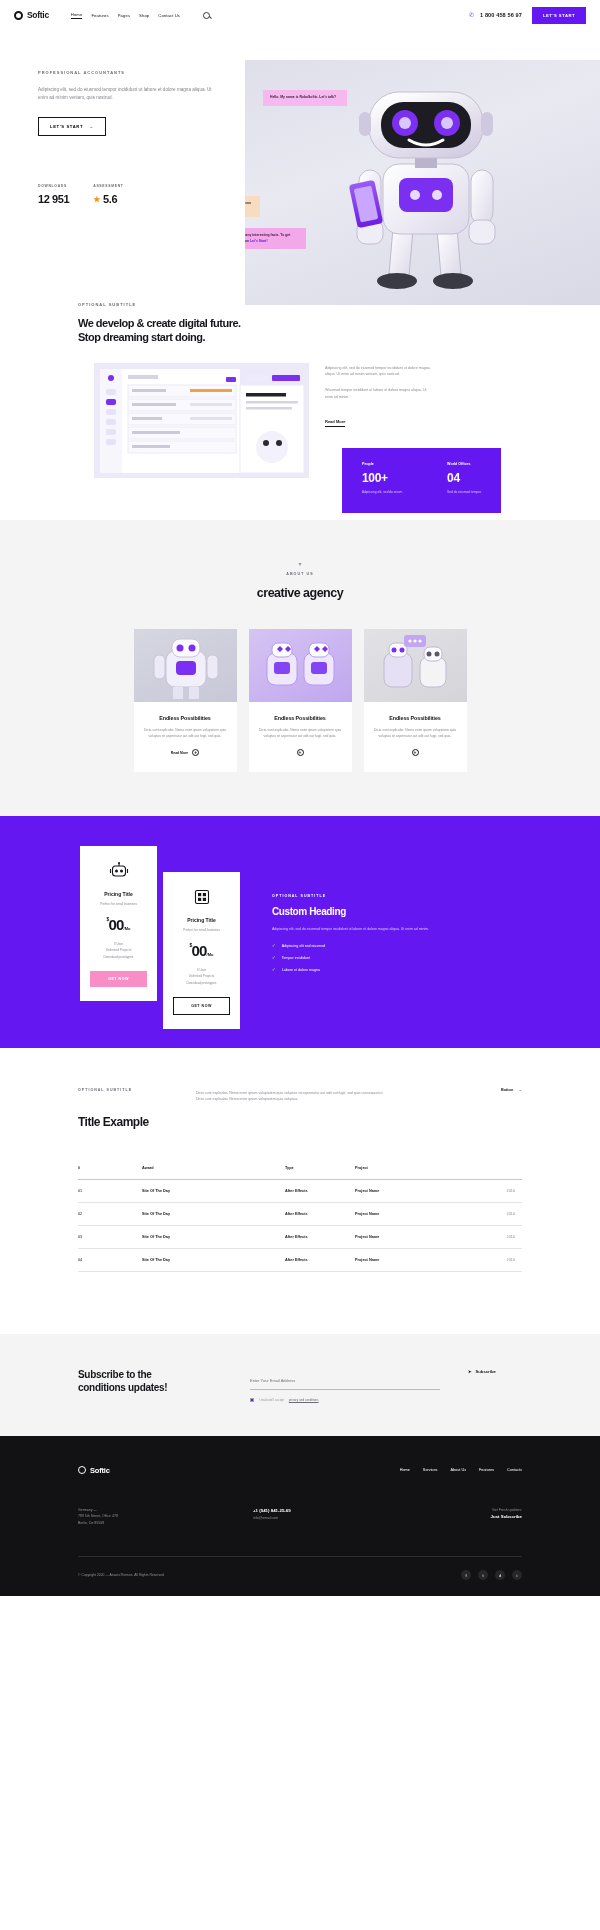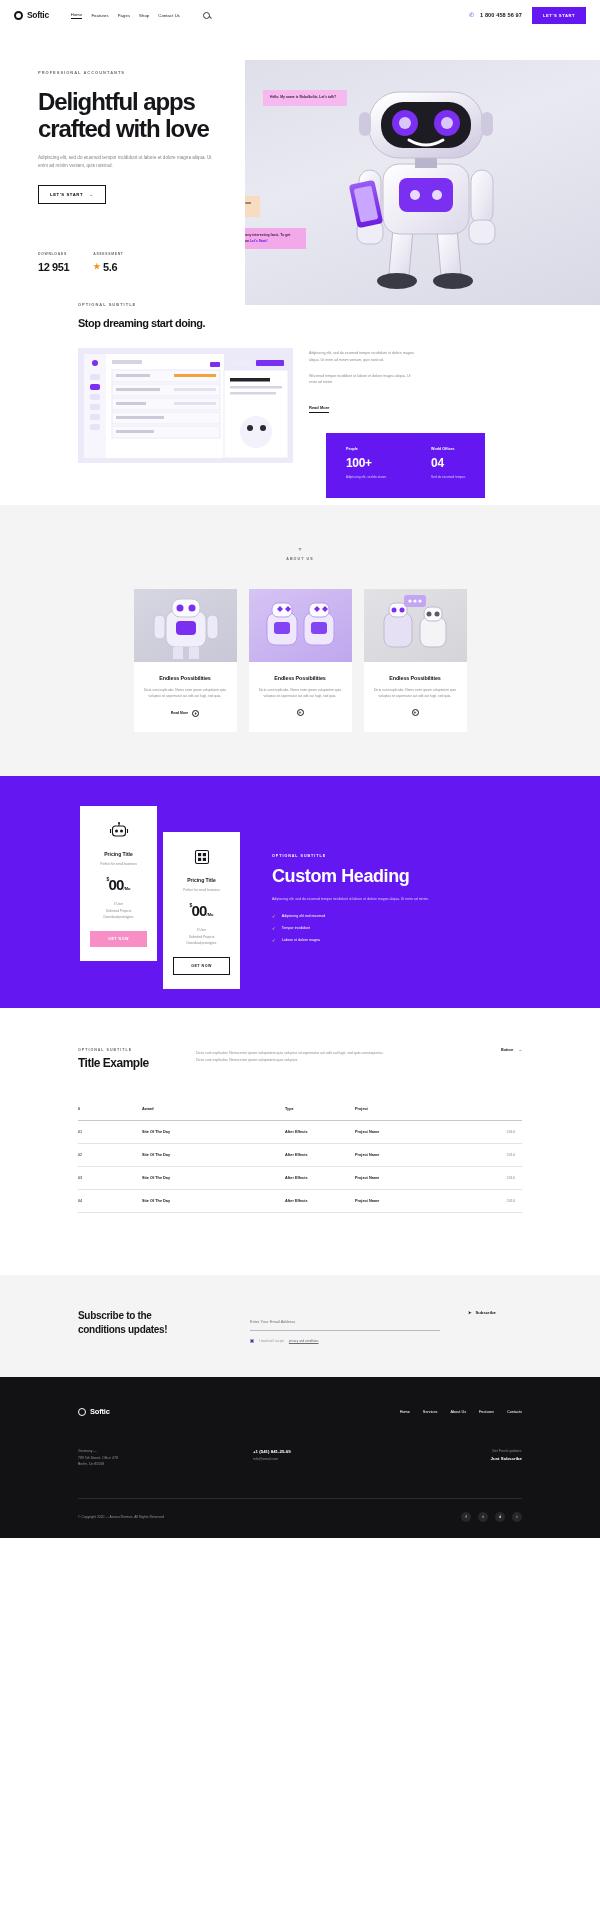--- a/index.html
+++ b/index.html
@@ -58,21 +58,21 @@
   .brand-boa { width:38px; height:14px; position:relative;}
   .brand-boa i { position:absolute; display:block; height:2.5px; background:#d7d7dc; transform:skewX(-40deg); border-radius:1px;}
   .brand-accenture { font-size:7.5px; letter-spacing:-0.2px; position:relative; color:#d2d2d8;}
   .brand-accenture::after{content:">";position:absolute;right:14px;top:-6px;font-size:5px;}
   .brand-ibm { font-size:9px; letter-spacing:0.3px; color:#d2d2d8; font-family:"Liberation Serif",serif; }
   .brand-note { font-size:6.3px; font-weight:bold; text-align:right; line-height:1.45; color:#15161a; letter-spacing:-0.1px;}
 
   
   .sec-develop { padding:22px 0 0 78px; }
   .h2 { font-size:11px; font-weight:bold; letter-spacing:-0.5px; line-height:1.3; margin-top:9px;}
-  .develop-body { display:flex; margin-top:18px; position:relative;}
+  .develop-body { display:flex; margin-top:18px; position:relative;margin-left:16px;}
   .dash-shot { width:215px; height:115px; background:#eceaf8; position:relative; overflow:hidden;}
   .develop-text { width:110px; margin-left:16px; padding-top:2px;}
   .develop-text p { font-size:3.6px; color:#8c8c94; line-height:1.85; margin-bottom:9px;}
   .readmore { font-size:4px; font-weight:bold; border-bottom:0.8px solid #15161a; padding-bottom:2px; display:inline-block;}
 
   .stats-band { position:absolute; left:248px; top:85px; width:159px; height:65px; background:#6517f2; color:#fff; display:flex; padding:14px 0 0 20px; gap:44px;}
   .sb-label { font-size:3.6px; font-weight:bold; }
   .sb-value { font-size:12px; font-weight:bold; margin-top:5px; letter-spacing:-0.3px;}
   .sb-desc { font-size:3.2px; margin-top:5px; color:#d9c8ff; }
 
@@ -104,32 +104,32 @@
   .pc-price { font-size:15px; font-weight:bold; margin-top:10px; letter-spacing:-0.8px;}
   .pc-price sup { font-size:5px; vertical-align:top; }
   .pc-price span.mo { font-size:4px; font-weight:bold; letter-spacing:0;}
   .pc-feat { font-size:3.2px; color:#8c8c94; margin-top:8px; line-height:2;}
   .pc-btn { margin-top:11px; width:100%; padding:6px 0; font-size:3.6px; font-weight:bold; letter-spacing:0.5px; border:none;}
   .pc-btn-pink { background:#f78fc6; color:#fff; }
   .pc-btn-dark { background:#fff; color:#15161a; border:0.8px solid #15161a;}
 
   .pricing-right { position:absolute; left:272px; top:78px; width:200px; color:#fff;}
   .pr-eyebrow { font-size:3.6px; letter-spacing:1px; font-weight:bold;}
-  .pr-h2 { font-size:18px; font-weight:bold; margin-top:8px; letter-spacing:-0.4px;}
+  .pr-h2 { font-size:10px; font-weight:bold; margin-top:8px; letter-spacing:-0.4px;}
   .pr-p { font-size:3.5px; line-height:1.85; color:#dcccff; margin-top:9px; width:170px;}
   .pr-list { margin-top:11px; }
   .pr-item { display:flex; gap:6px; align-items:center; font-size:3.6px; margin-bottom:7px; font-weight:500;}
   .check { color:#c3ff4f; font-size:4.5px;}
 
   
   .sec-table { background:#fff; padding:40px 0 40px 78px; }
   .tbl-head { display:flex; align-items:flex-start; }
   .tbl-h-left { width:115px; }
   .tbl-eyebrow { font-size:3.6px; letter-spacing:1px; color:#6a6a72; font-weight:bold; }
-  .tbl-title { font-size:12px; font-weight:bold; letter-spacing:-0.5px; margin-top:4px;}
+  .tbl-title { font-size:12px; font-weight:bold; letter-spacing:-0.5px; margin-top:23px;}
   .tbl-desc { font-size:3.5px; color:#8c8c94; line-height:1.9; width:195px; margin-left:3px; margin-top:2px;}
   .tbl-btn { margin-left:auto; margin-right:78px; font-size:3.8px; font-weight:bold; display:flex; gap:5px; align-items:center;}
   .tbl { width:444px; margin-top:28px; }
   .tbl-row { display:flex; font-size:3.8px; padding:9px 0; border-bottom:0.6px solid #e3e3e6;}
   .tbl-row.hdr { font-weight:bold; border-bottom:0.8px solid #c8c8cc; padding-bottom:9px;}
   .tbl-row .c-num { width:64px; }
   .tbl-row .c-award { width:143px; font-weight:bold;}
   .tbl-row .c-type { width:70px; font-weight:bold;}
   .tbl-row .c-proj { width:120px; font-weight:bold;}
   .tbl-row .c-year { width:40px; text-align:right; color:#8c8c94;}
@@ -188,24 +188,20 @@
         <span class="phone-ico">✆</span>
         <span class="phone-num">1 800 458 56 97</span>
       </div>
       <button class="btn-start">LET'S START</button>
     </div>
   </div>
 
   <div class="hero">
     <div class="hero-left">
       <div class="eyebrow">PROFESSIONAL ACCOUNTANTS</div>
-      <div class="hero-h1">
-        <div>Delightful apps</div>
-        <div>crafted with love</div>
-      </div>
       <p class="hero-p">Adipiscing elit, sed do eiusmod tempor incididunt ut labore et dolore magna aliqua. Ut enim ad minim veniam, quis nostrud.</p>
       <button class="btn-outline">
         <span>LET'S START</span>
         <span>→</span>
       </button>
       <div class="stats">
         <div>
           <div class="stat-label">DOWNLOADS</div>
           <div class="stat-value">12 951</div>
         </div>
@@ -273,20 +269,21 @@
       <div class="bubble b3">
         <span>I can tell you many interesting facts. To get samples, click on </span><span class="lnk">Let's Start!</span>
       </div>
     </div>
   </div>
 
 
   <div class="sec-develop">
     <div class="eyebrow">OPTIONAL SUBTITLE</div>
     <div class="h2">
+      <div>We develop &amp; create digital future.</div>
       <div>Stop dreaming start doing.</div>
     </div>
     <div class="develop-body">
       <div class="dash-shot">
         <svg width="215" height="115">
           <rect x="6" y="6" width="140" height="104" fill="#ffffff"></rect>
           <rect x="6" y="6" width="22" height="104" fill="#f7f6fd"></rect>
           <circle cx="17" cy="15" r="3" fill="#7b2ff0"></circle>
           <rect x="12" y="26" width="10" height="6" rx="2" fill="#e6e2f7"></rect>
           <rect x="12" y="36" width="10" height="6" rx="2" fill="#7b2ff0"></rect>
@@ -337,20 +334,21 @@
           <div class="sb-desc">Sed do eiusmod tempor.</div>
         </div>
       </div>
     </div>
   </div>
 
   <div class="sec-about">
     <div class="about-arrow">▾</div>
     <div class="about-eyebrow">ABOUT US</div>
     <div class="about-h2">
+      <div>creative agency</div>
     </div>
     <div class="cards">
 
       <div class="card">
         <div class="card-img c1">
           <svg width="103" height="73">
             <rect x="32" y="22" width="40" height="36" rx="9" fill="#f1effa" stroke="#c9c4da"></rect>
             <rect x="38" y="10" width="28" height="18" rx="8" fill="#fbfaff" stroke="#c9c4da"></rect>
             <circle cx="46" cy="19" r="3.5" fill="#7b2ff0"></circle>
               <circle cx="58" cy="19" r="3.5" fill="#7b2ff0"></circle>

